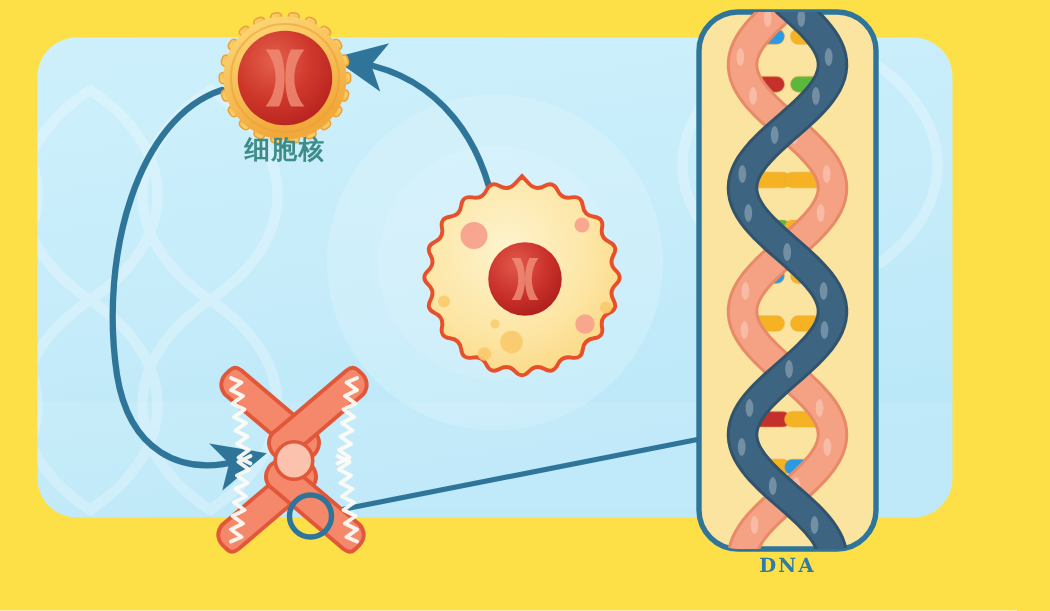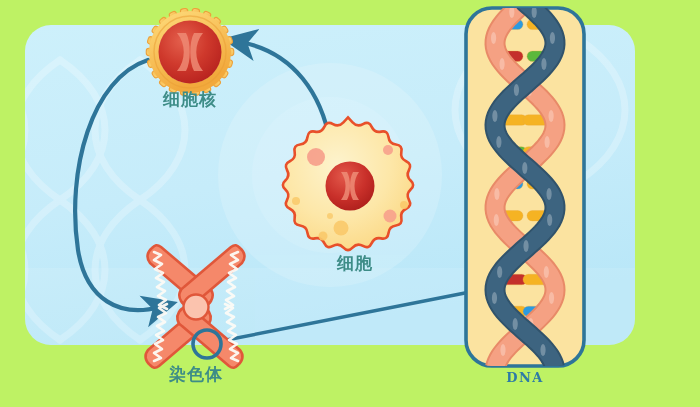--- a/index.html
+++ b/index.html
@@ -1,18 +1,18 @@
 <!DOCTYPE html>
 <html><head>
 <meta charset="utf-8">
 <style>
   html,body{margin:0;padding:0;background:#ffffff;}
   body{width:700px;height:407px;overflow:hidden;
        font-family:"Liberation Sans","DejaVu Sans",sans-serif;}
-  #stage{position:relative;width:700px;height:407px;background:#bef264;}
+  #stage{position:relative;width:700px;height:407px;background:#fde047;}
   .abs{position:absolute;}
   svg{display:block;}
   .label{position:absolute;text-align:center;font-weight:bold;
          color:#3a8a86;letter-spacing:1px;white-space:nowrap;}
   .label-cn{font-size:17px;color:#3d8c87;font-family:"DejaVu Sans",sans-serif;}
   .label-dna{font-size:13px;color:#2d7ba6;font-family:"DejaVu Serif",serif;
              font-weight:bold;letter-spacing:1.5px;}
 </style>
 </head>
 <body>
@@ -235,19 +235,17 @@
           <ellipse cx="499.66" cy="272.00" rx="2.6" ry="6" fill="#ffffff" opacity="0.28"></ellipse>
           <ellipse cx="494.47" cy="298.00" rx="2.6" ry="6" fill="#ffffff" opacity="0.28"></ellipse>
           <ellipse cx="515.19" cy="324.00" rx="2.6" ry="6" fill="#ffffff" opacity="0.28"></ellipse>
           <ellipse cx="543.01" cy="350.00" rx="2.6" ry="6" fill="#ffffff" opacity="0.28"></ellipse>
         </g>
     </g>
   </svg>
 
   <div class="label label-cn" style="left:140px;top:88px;width:100px">细胞核</div>
 
-  <div class="label label-cn" style="left:305px;top:252px;width:100px">细胞</div>
-
-  <div class="label label-cn" style="left:146px;top:363px;width:100px">染色体</div>
+
 
   <div class="label label-dna" style="left:475px;top:370px;width:100px">DNA</div>
 
 </div>
 
 </body></html>

